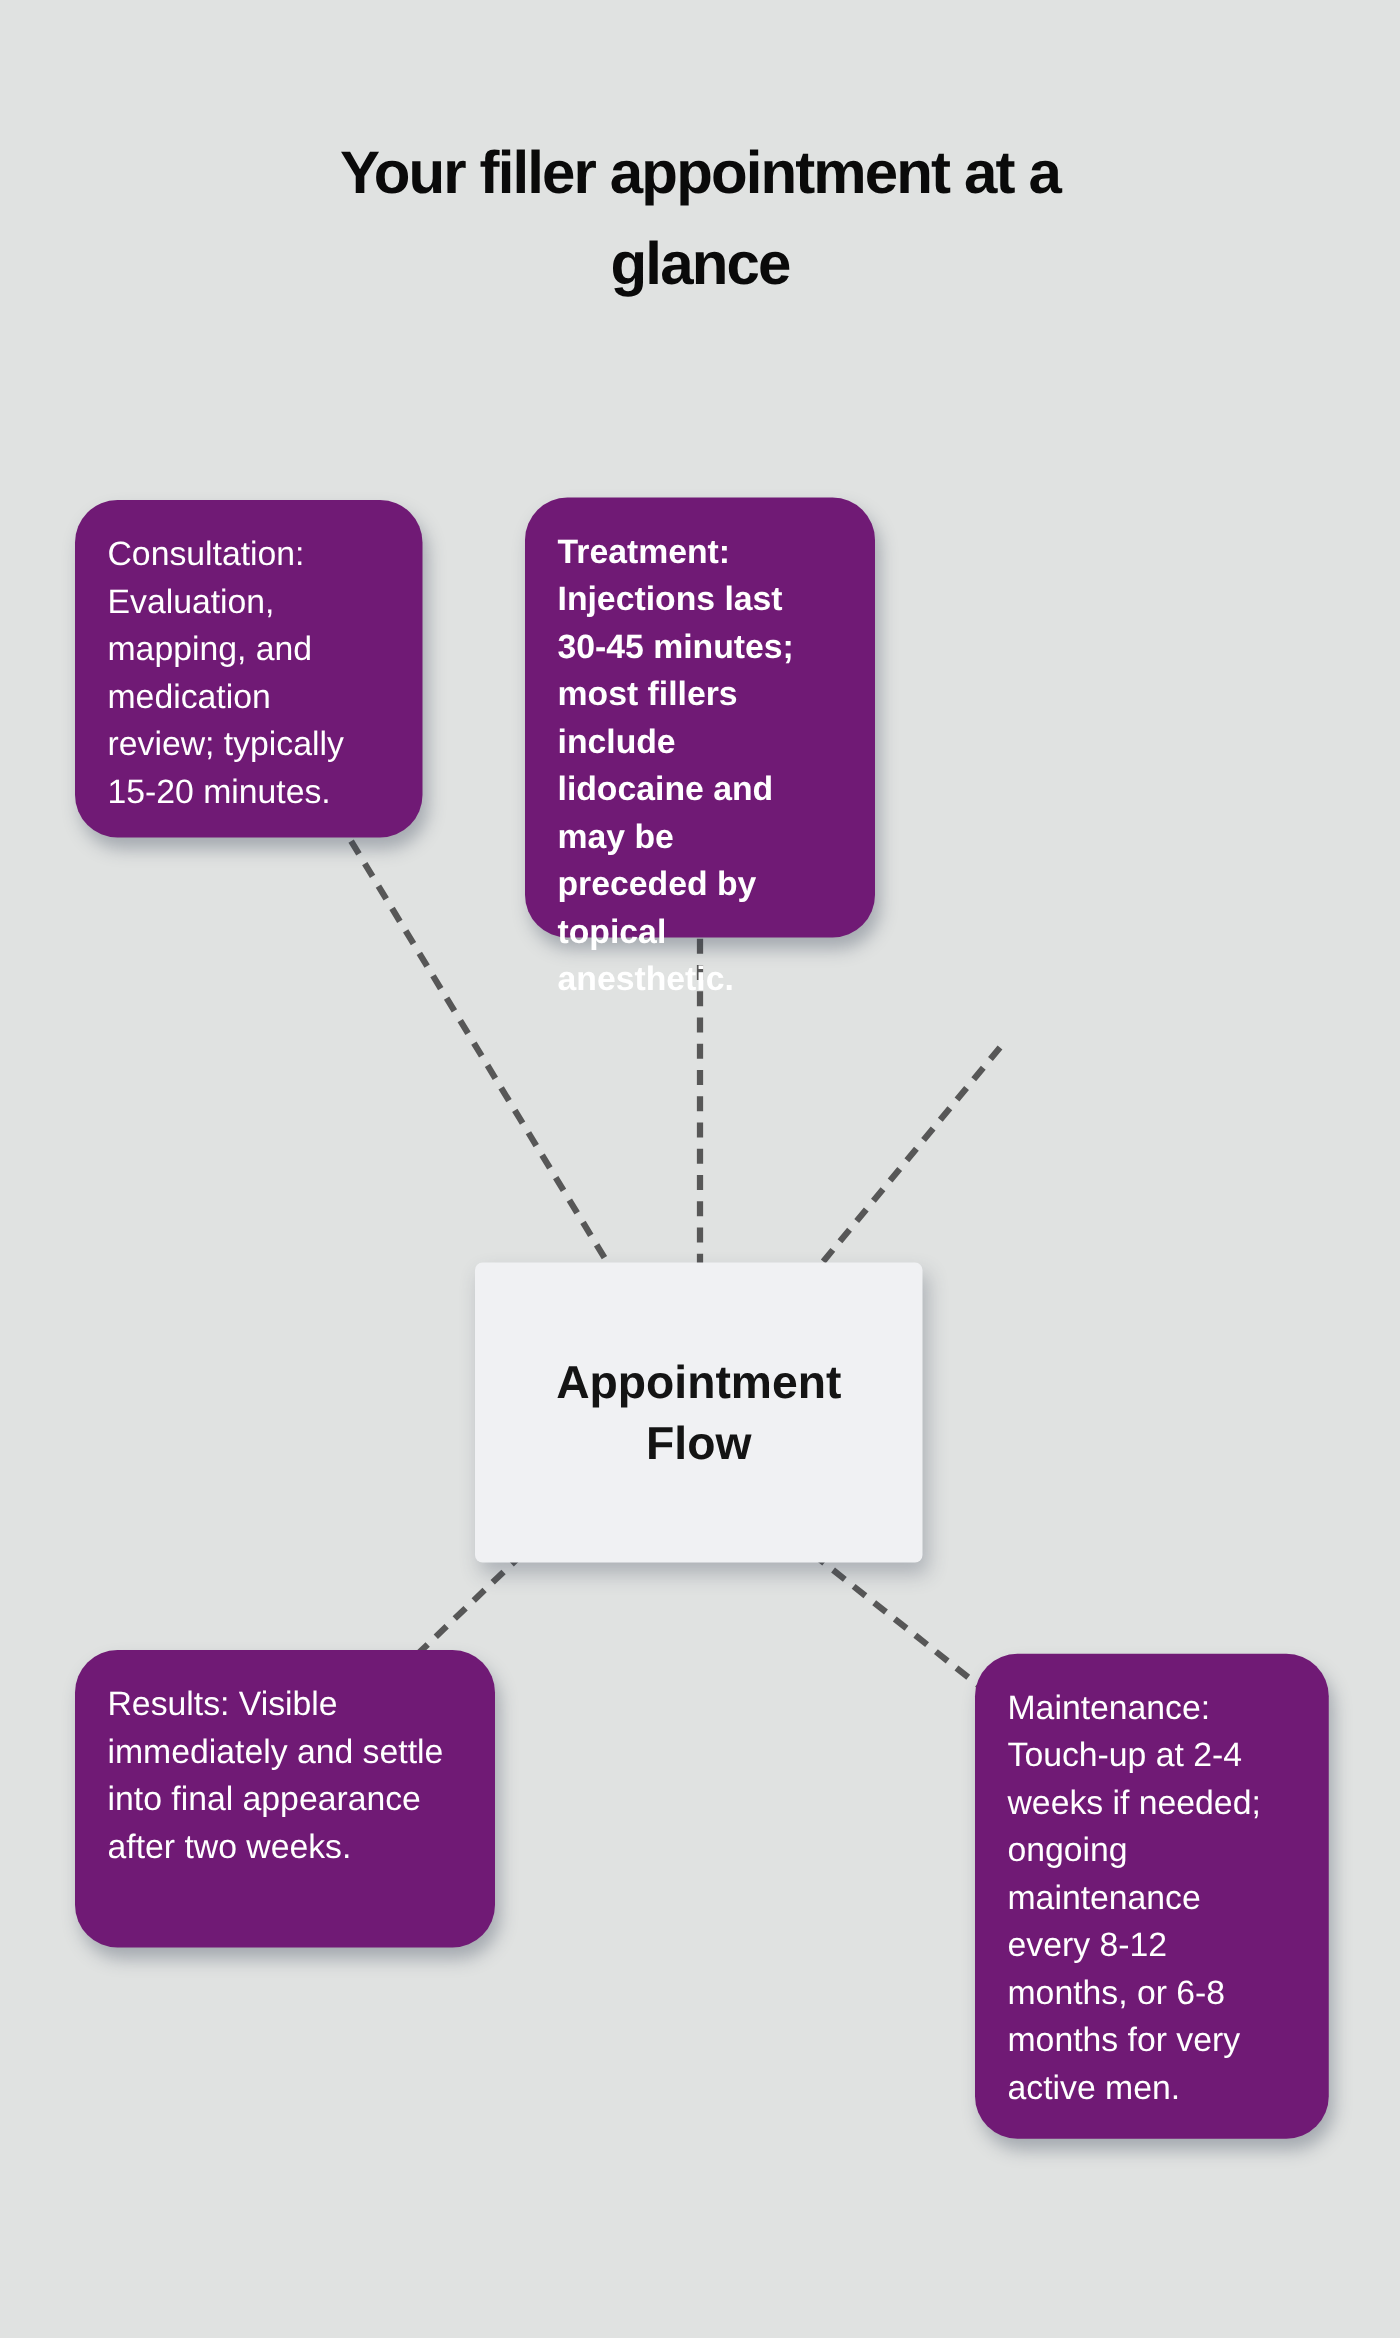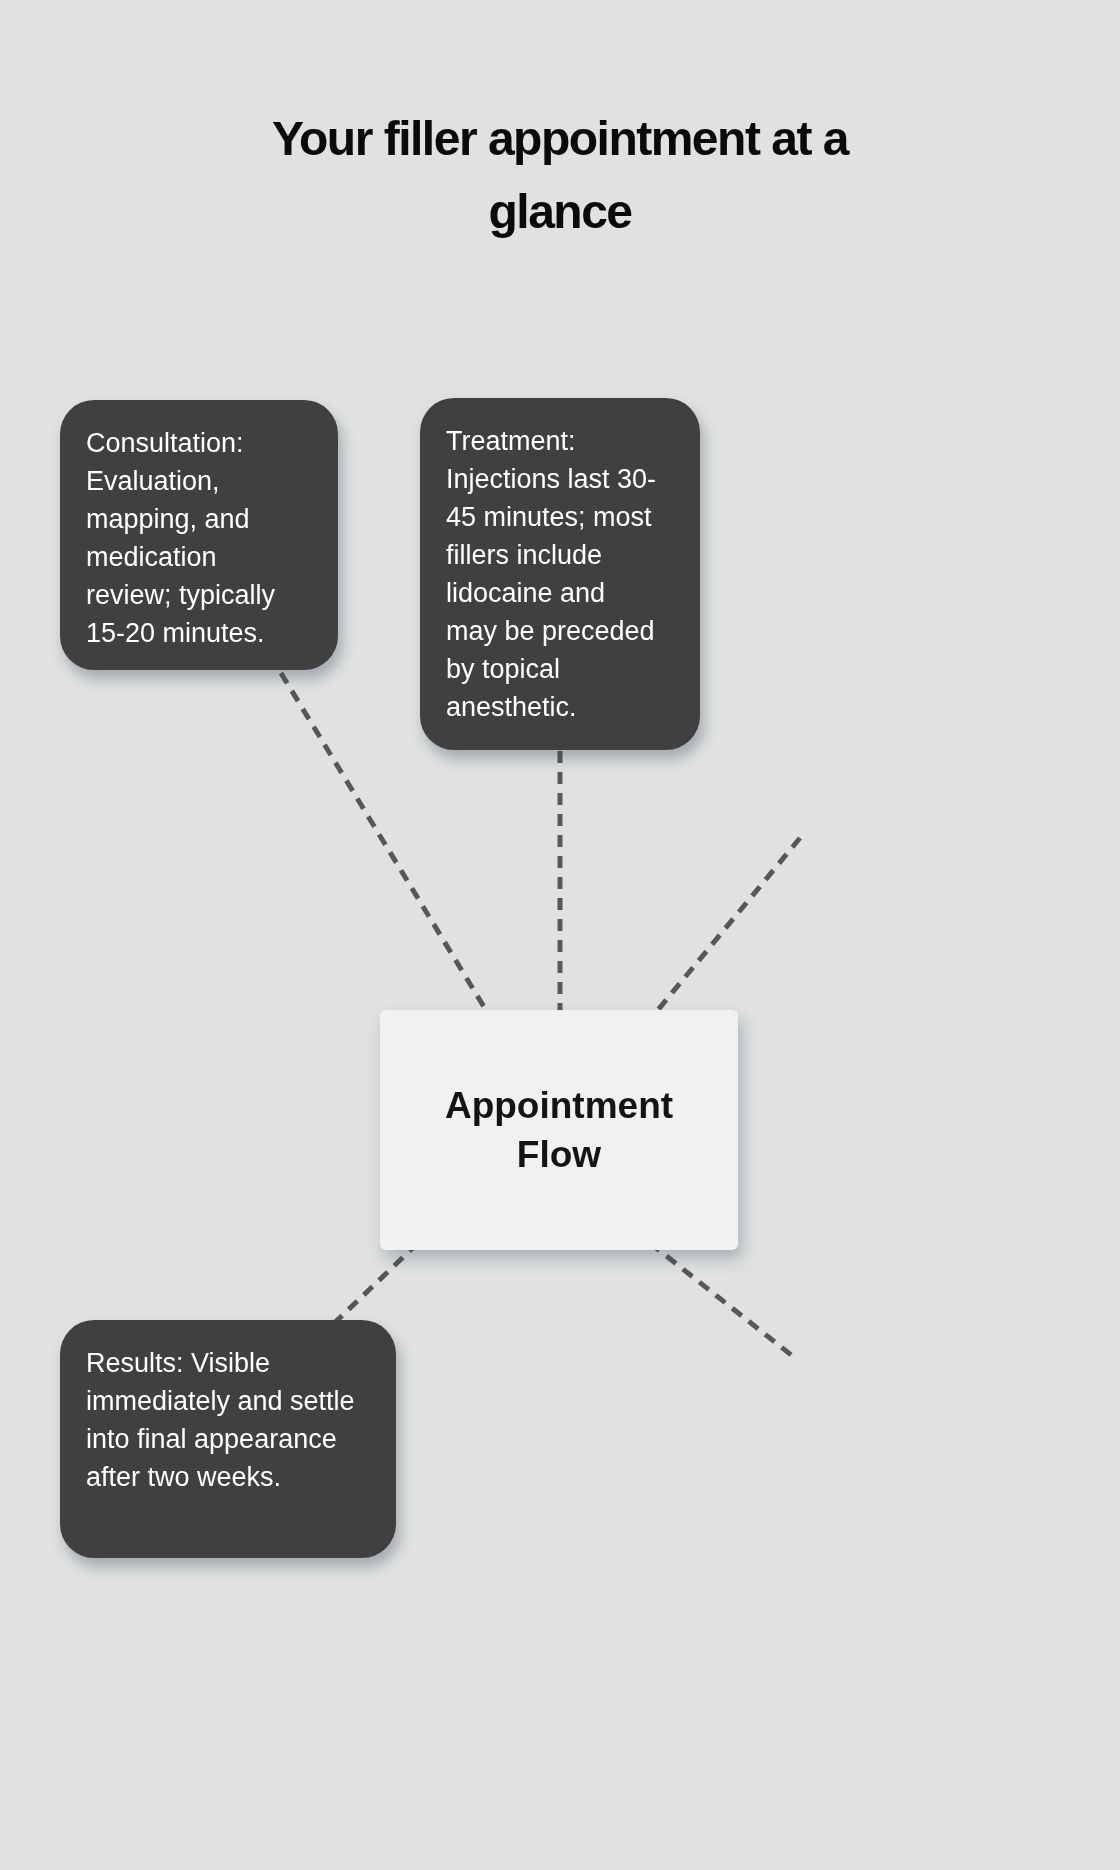--- a/index.html
+++ b/index.html
@@ -34,31 +34,31 @@
     z-index: 1;
   }
   .connector-layer line {
     stroke: #575757;
     stroke-width: 5;
     stroke-dasharray: 12 9;
   }
   .node {
     position: absolute;
     z-index: 2;
-    background: #404040;
+    background: #701a75;
     border-radius: 34px;
     box-shadow: 4px 9px 14px rgba(55, 65, 85, 0.35);
     color: #ffffff;
     font-size: 27px;
     line-height: 38px;
     padding: 24px 40px 24px 26px;
     box-sizing: border-box;
   }
   .node-consultation { left: 60px;  top: 400px;  width: 278px; height: 270px; }
-  .node-treatment    { left: 420px; top: 398px;  width: 280px; height: 352px; }
+  .node-treatment    { left: 420px; top: 398px;  width: 280px; height: 352px; font-weight: bold; }
   .node-recovery     { left: 780px; top: 400px;  width: 283px; height: 537px; }
   .node-results      { left: 60px;  top: 1320px; width: 336px; height: 238px; }
   .node-maintenance  { left: 780px; top: 1323px; width: 283px; height: 388px; }
   .center-node {
     position: absolute;
     z-index: 2;
     left: 380px;
     top: 1010px;
     width: 358px;
     height: 240px;
@@ -106,14 +106,17 @@
 
 
   <div class="center-node">
     <div class="center-label">Appointment Flow</div>
   </div>
 
   <div class="node node-results">
     <span>Results: Visible immediately and settle into final appearance after two weeks.</span>
   </div>
 
+  <div class="node node-maintenance">
+    <span>Maintenance: Touch-up at 2-4 weeks if needed; ongoing maintenance every 8-12 months, or 6-8 months for very active men.</span>
+  </div>
 
 </div>
 
 </body></html>

